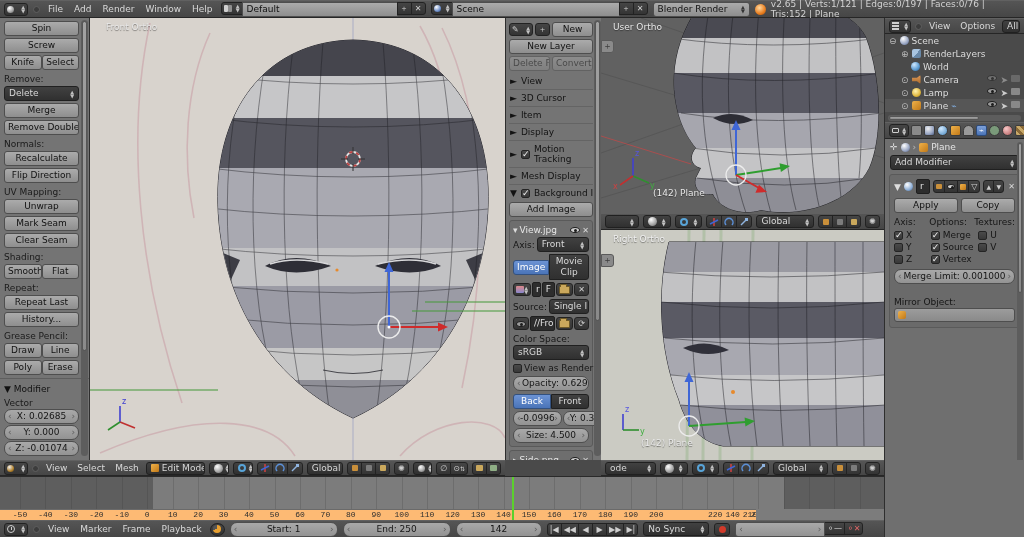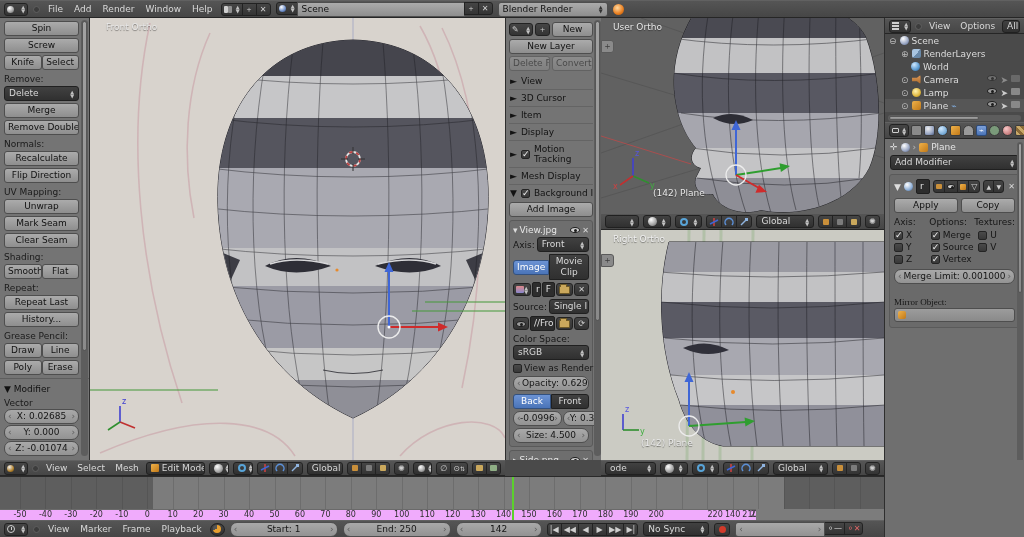--- a/index.html
+++ b/index.html
@@ -116,20 +116,23 @@
   <span class="menu">Help</span>
   <div class="grp">
     <div class="ibtn" style="width:22px;">
       <span style="width:4px;height:7px;background:#cfcfcf;border-radius:1px;"></span>
       <span style="width:4px;height:7px;background:#8f8f8f;border-radius:1px;"></span>
       <span class="spn">
           <span>▲</span>
           <span>▼</span>
         </span>
     </div>
+    <div class="ddl" style="width:156px;">
+      <span>Default</span>
+    </div>
     <div class="ibtn">＋</div>
     <div class="ibtn">✕</div>
   </div>
   <div class="grp">
     <div class="ibtn" style="width:22px;">
       <span style="width:7px;height:7px;border-radius:50%;background:radial-gradient(circle at 35% 30%,#fff,#6f8fc9 60%,#2f4f86);"></span>
       <span class="spn">
           <span>▲</span>
           <span>▼</span>
         </span>
@@ -141,20 +144,21 @@
     <div class="ibtn">✕</div>
   </div>
   <div class="ddl" style="width:110px;">
     <span>Blender Render</span>
     <span class="spn">
         <span>▲</span>
         <span>▼</span>
       </span>
   </div>
   <span style="width:11px;height:11px;border-radius:50%;background:radial-gradient(circle at 40% 35%,#ffd9a0,#e87d1e 60%,#9c4a08);flex:none;"></span>
+  <span style="color:#d2d2d2;">v2.65 | Verts:1/121 | Edges:0/197 | Faces:0/76 | Tris:152 | Plane</span>
 </div>
 
 <div class="abs" id="toolshelf" style="left:0;top:18px;width:90px;height:442px;">
   <div class="btn">Spin</div>
   <div class="btn">Screw</div>
   <div class="r2">
     <div class="btn">Knife</div>
     <div class="btn">Select</div>
   </div>
   <div class="sec">Remove:</div>
@@ -903,21 +907,21 @@
             <span class="chk"></span>
             <span class="lbl">U</span>
           </div>
         <div class="prow" style="margin:2px 0;">
             <span class="chk"></span>
             <span class="lbl">V</span>
           </div>
       </div>
     </div>
     <div class="pill" style="margin:3px 1px;">Merge Limit: 0.001000</div>
-    <div class="lbl" style="margin:13px 1px 1px;font-family:Liberation Serif, serif;">Mirror Object:</div>
+    <div class="lbl" style="margin:13px 1px 1px;">Mirror Object:</div>
     <div class="prow" style="margin:1px 1px 3px;background:linear-gradient(#9c9c9c,#8a8a8a);border:1px solid #4e4e4e;border-radius:3px;height:14px;padding:0 3px;">
       <span class="oico" style="background:linear-gradient(135deg,#f0b24a,#c07818);width:8px;height:8px;border-radius:2px;display:inline-block;"></span>
     </div>
   </div>
   <div class="abs sbtrack" style="right:1px;top:20px;width:6px;height:392px;">
     <div class="sbthumb" style="top:1px;height:150px;"></div>
   </div>
 </div>
 
 <div class="abs" id="timeline" style="left:0;top:476px;width:884px;height:61px;">
@@ -954,21 +958,21 @@
         <div class="gl" style="left: 732.6px;"></div>
         <div class="gl" style="left: 758.05px;"></div>
         <div class="gl" style="left: 783.5px;"></div>
         <div class="gl" style="left: 808.95px;"></div>
         <div class="gl" style="left: 834.4px;"></div>
         <div class="gl" style="left: 859.85px;"></div>
       </div>
     <div class="abs" style="left:0;top:0;width:153px;height:32px;background:rgba(40,40,40,.35);"></div>
     <div class="abs" style="left:784px;top:0;right:0;height:32px;background:rgba(40,40,40,.35);"></div>
   </div>
-  <div class="abs" style="left:0;top:32px;width:756px;height:11px;background:#f0abfc;border-top:1px solid #6a6a6a;overflow:hidden;">
+  <div class="abs" style="left:0;top:32px;width:756px;height:11px;background:#fdba74;border-top:1px solid #6a6a6a;overflow:hidden;font-family:Liberation Mono, monospace;">
       <span class="tick" style="left: 20px;">-50</span>
       <span class="tick" style="left: 45.45px;">-40</span>
       <span class="tick" style="left: 70.9px;">-30</span>
       <span class="tick" style="left: 96.35px;">-20</span>
       <span class="tick" style="left: 121.8px;">-10</span>
       <span class="tick" style="left: 147.25px;">0</span>
       <span class="tick" style="left: 172.7px;">10</span>
       <span class="tick" style="left: 198.15px;">20</span>
       <span class="tick" style="left: 223.6px;">30</span>
       <span class="tick" style="left: 249.05px;">40</span>

